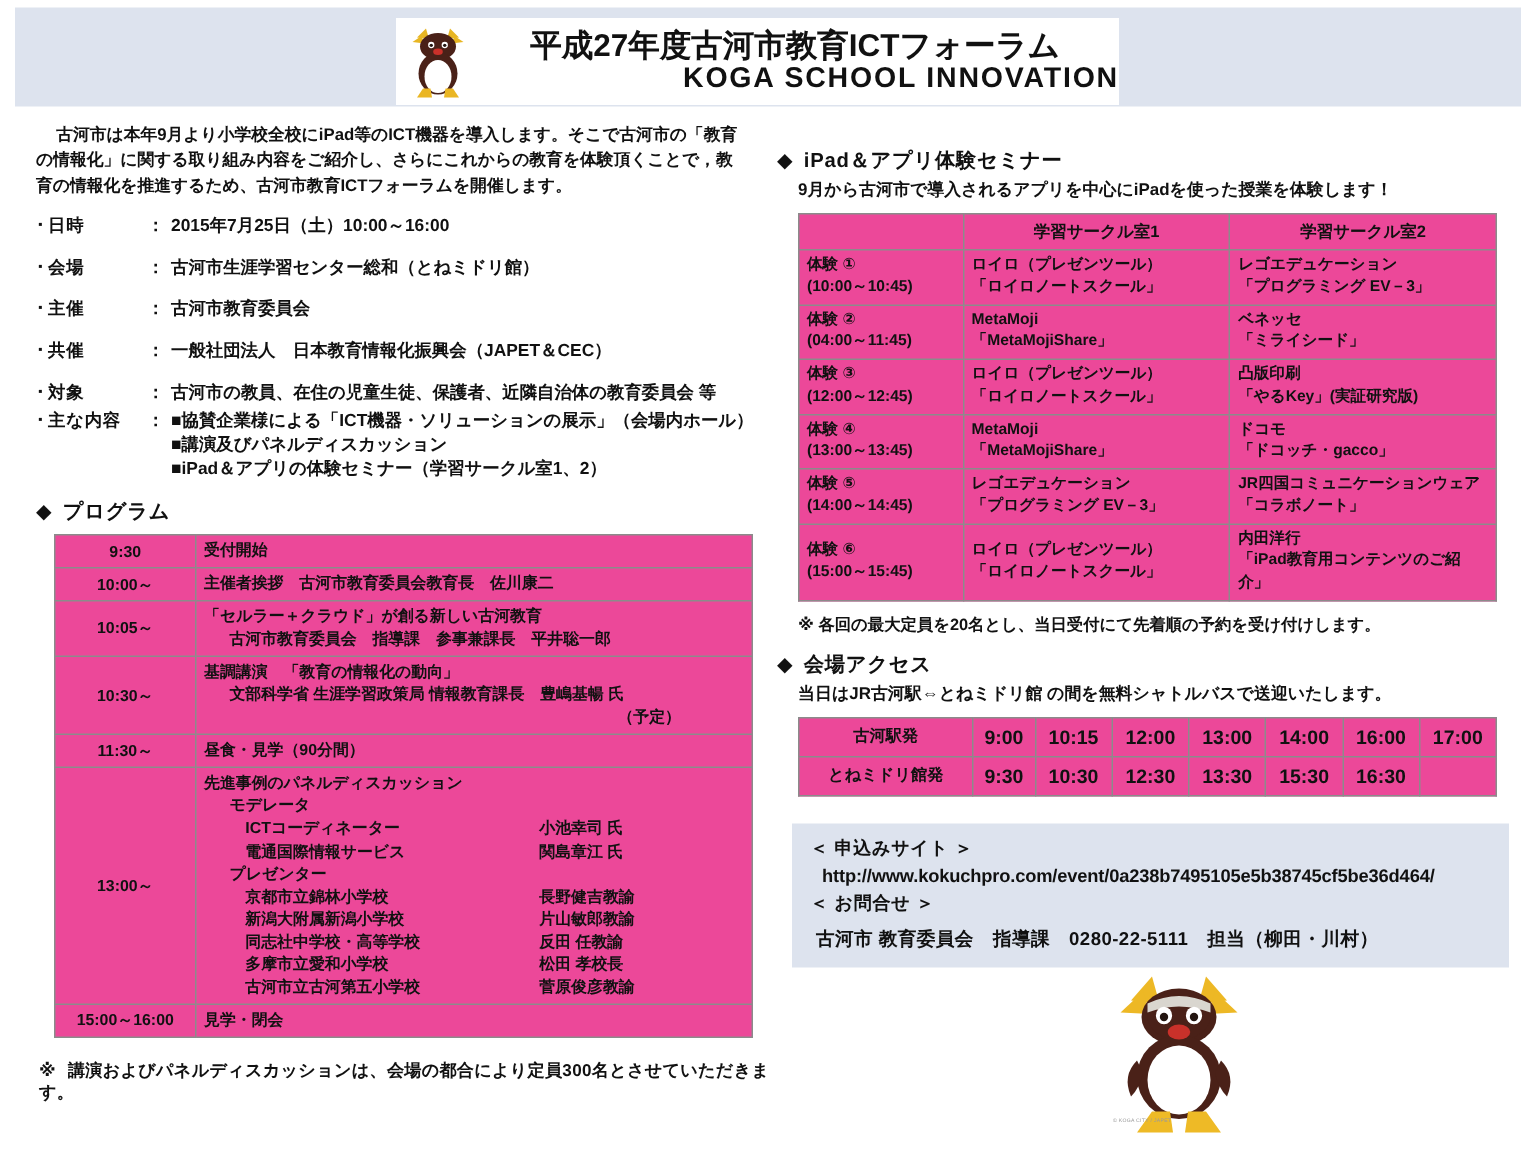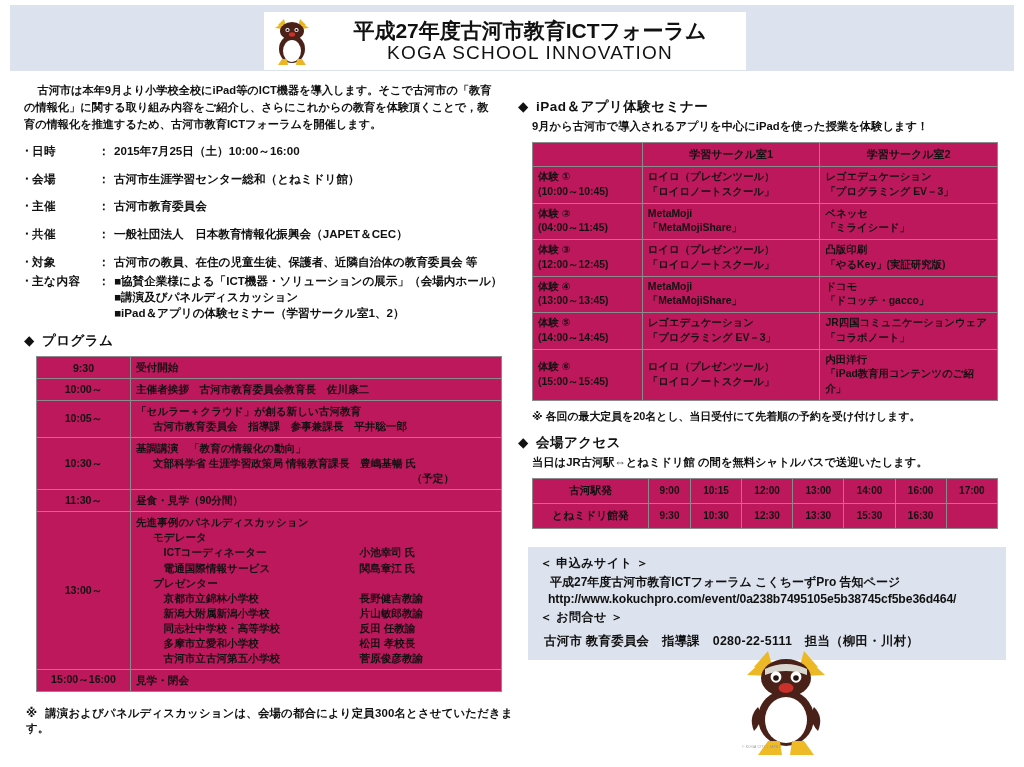--- a/index.html
+++ b/index.html
@@ -33,22 +33,22 @@
     align-items: center;
     padding-left: 6px;
   }
   .mascot-small { width: 44px; height: 52px; flex: 0 0 44px; }
   .title-text { flex: 1; text-align: center; line-height: 1.04; }
   .title-jp {
     font-size: 21px; font-weight: bold; letter-spacing: 0px;
     white-space: nowrap;
   }
   .title-en {
-    font-size: 19px; font-weight: normal; letter-spacing: 1.2px;
-    white-space: nowrap; margin-top: 1px;
+    font-size: 19px; font-weight: bold; letter-spacing: 1.2px;
+    white-space: nowrap; margin-top: 1px; text-align: right;
   }
 
   
   .col-left {
     position: absolute;
     left: 24px; top: 82px;
     width: 490px;
   }
   .col-right {
     position: absolute;
@@ -89,21 +89,21 @@
   .sec-head .dia { margin-right: 7px; }
   .sec-sub {
     font-size: 11.3px; font-weight: bold;
     margin: -3px 0 8px 14px;
   }
 
   
   table.grid {
     border-collapse: collapse;
     font-size: 10.6px;
-    background: #be185d;
+    background: #ec4899;
   }
   table.grid td, table.grid th {
     border: 1px solid #8b8b8b;
     padding: 3px 5px;
     vertical-align: middle;
     font-weight: bold;
   }
   #program-table { width: 466px; margin-left: 12px; }
   #program-table td.time {
     width: 94px; text-align: center; font-size: 10.6px;
@@ -134,21 +134,21 @@
   .slot-no { display: block; }
   .slot-time { display: block; }
   .note-small {
     font-size: 10.9px; font-weight: bold;
     margin: 9px 0 0 14px;
   }
 
   
   #bus-table { width: 466px; margin-left: 14px; }
   #bus-table td {
-    text-align: center; font-size: 10px; padding: 5px 2px;
+    text-align: center; font-size: 13px; padding: 5px 2px;
   }
   #bus-table td.rowhead { width: 116px; font-size: 10.8px; }
 
   
   .apply-box {
     margin: 18px 0 0 10px;
     width: 478px;
     background: #dde3ee;
     padding: 8px 12px 10px 12px;
     font-weight: bold;
@@ -470,21 +470,20 @@
           <td>13:30</td>
           <td>15:30</td>
           <td>16:30</td>
           <td></td>
         </tr>
       </tbody>
     </table>
 
     <div class="apply-box">
       <div class="apply-head">＜ 申込みサイト ＞</div>
-      <div class="apply-line">平成27年度古河市教育ICTフォーラム こくちーずPro 告知ページ</div>
       <div class="apply-url">http://www.kokuchpro.com/event/0a238b7495105e5b38745cf5be36d464/</div>
       <div class="apply-head">＜ お問合せ ＞</div>
       <div class="apply-contact">古河市 教育委員会　指導課　0280-22-5111　担当（柳田・川村）</div>
     </div>
   </div>
 
   <svg class="mascot-big" viewBox="0 0 96 112">
     <g>
       <path d="M16 22 L30 6 L35 24 Z" fill="#edb825"></path>
       <path d="M80 22 L66 6 L61 24 Z" fill="#edb825"></path>

